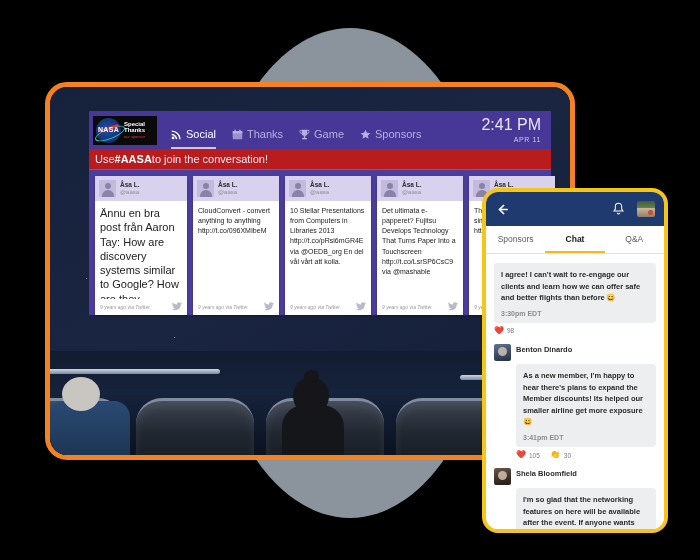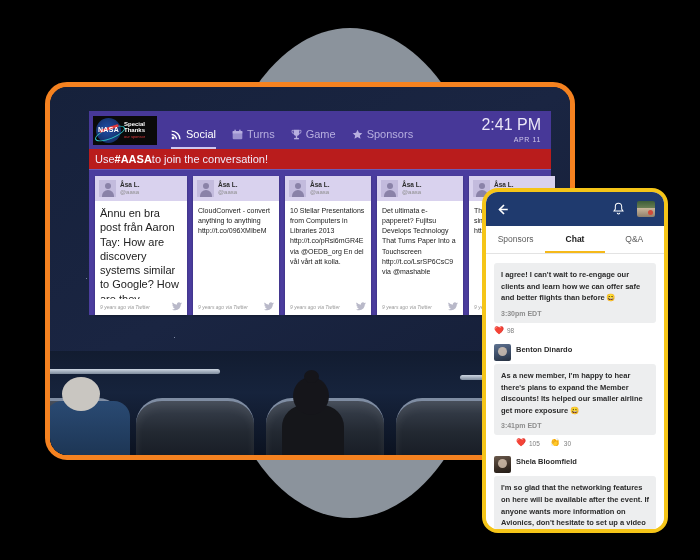--- a/index.html
+++ b/index.html
@@ -127,21 +127,21 @@
   .msg{margin-bottom:9px;}
   .msg-top{display:flex;gap:5px;align-items:flex-start;}
   .mav{width:17px;height:17px;flex:0 0 auto;border-radius:2px;
       background:#b9bec7;position:relative;overflow:hidden;}
   .mav.a{background:linear-gradient(165deg,#5f7391 0%,#3c4c66 55%,#26303f 100%);}
   .mav.b{background:linear-gradient(165deg,#6b5a4c 0%,#3b2f26 60%,#221b16 100%);}
   .mav::after{content:"";position:absolute;left:4px;top:3px;width:9px;height:9px;
       border-radius:50%;background:rgba(230,210,190,.75);}
   .mname{font-size:7.5px;font-weight:bold;color:#2a2a2a;padding-top:1px;}
   .bubble{background:#edeeef;border-radius:3px;padding:6px 7px;font-weight:bold;}
-  .bubble.ind{}
+  .bubble.ind{margin-left:22px;}
   .btxt{font-size:7.5px;line-height:1.55;color:#2a2a2a;}
   .btime{font-size:7px;color:#8d8d8d;margin-top:6px;}
   .reacts{display:flex;align-items:center;gap:4px;margin-top:4px;}
   .reacts.ind{margin-left:22px;}
   .rx{display:flex;align-items:center;gap:3px;margin-right:7px;}
   .rx .em{font-size:8px;line-height:1;}
   .rx .ct{font-size:6.5px;color:#7d7d7d;}
 </style>
 </head>
 <body>
@@ -200,21 +200,21 @@
               </svg>
               <span>Social</span>
             </div>
             <div class="nav-item">
               <svg class="nav-ic" viewBox="0 0 16 16">
                 <rect x="1" y="3" width="14" height="12" rx="1.5" fill="#9b92cf"></rect>
                 <rect x="1" y="3" width="14" height="3.5" fill="#b7afe0"></rect>
                 <rect x="3.5" y="1" width="2" height="3" fill="#b7afe0"></rect>
                 <rect x="10.5" y="1" width="2" height="3" fill="#b7afe0"></rect>
               </svg>
-              <span>Turns</span>
+              <span>Thanks</span>
             </div>
             <div class="nav-item">
               <svg class="nav-ic" viewBox="0 0 16 16">
                 <path d="M4 1h8v5a4 4 0 0 1-8 0z" fill="#b7afe0"></path>
                 <path d="M7 10h2v3H7z" fill="#b7afe0"></path>
                 <rect x="4.5" y="13" width="7" height="2" fill="#b7afe0"></rect>
                 <path d="M4 2H1.5v2A3 3 0 0 0 4 7M12 2h2.5v2A3 3 0 0 1 12 7" stroke="#b7afe0" stroke-width="1.2" fill="none"></path>
               </svg>
               <span>Game</span>
             </div>

